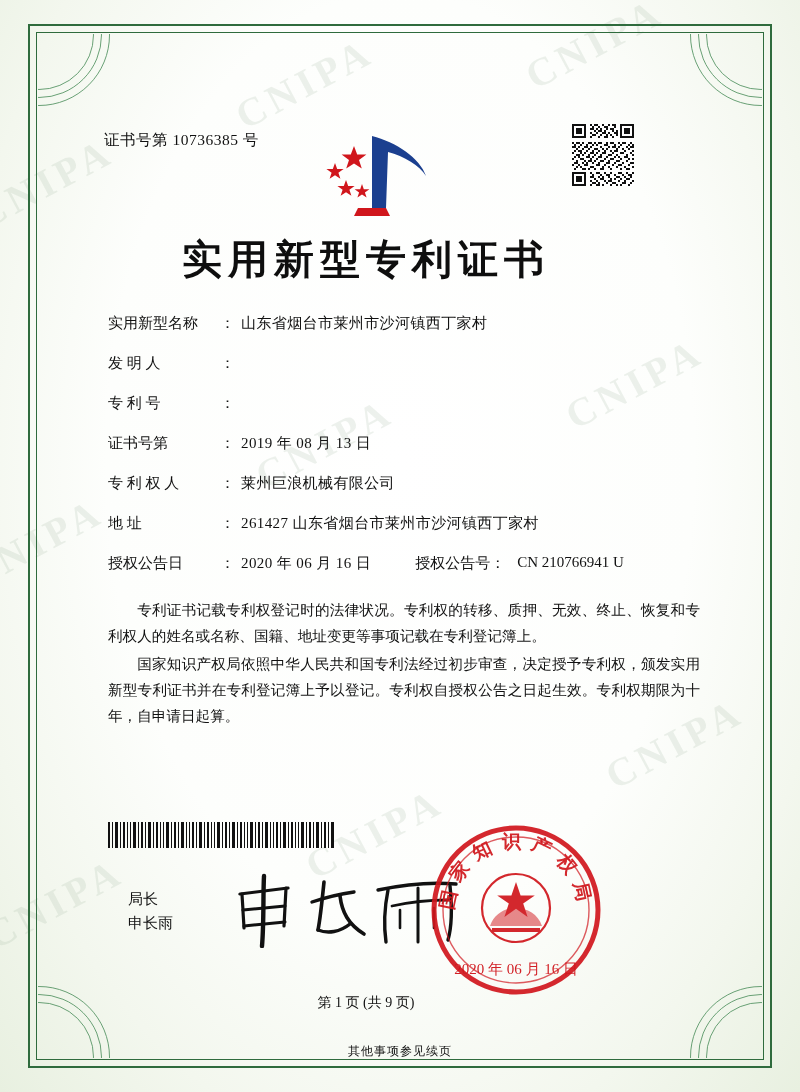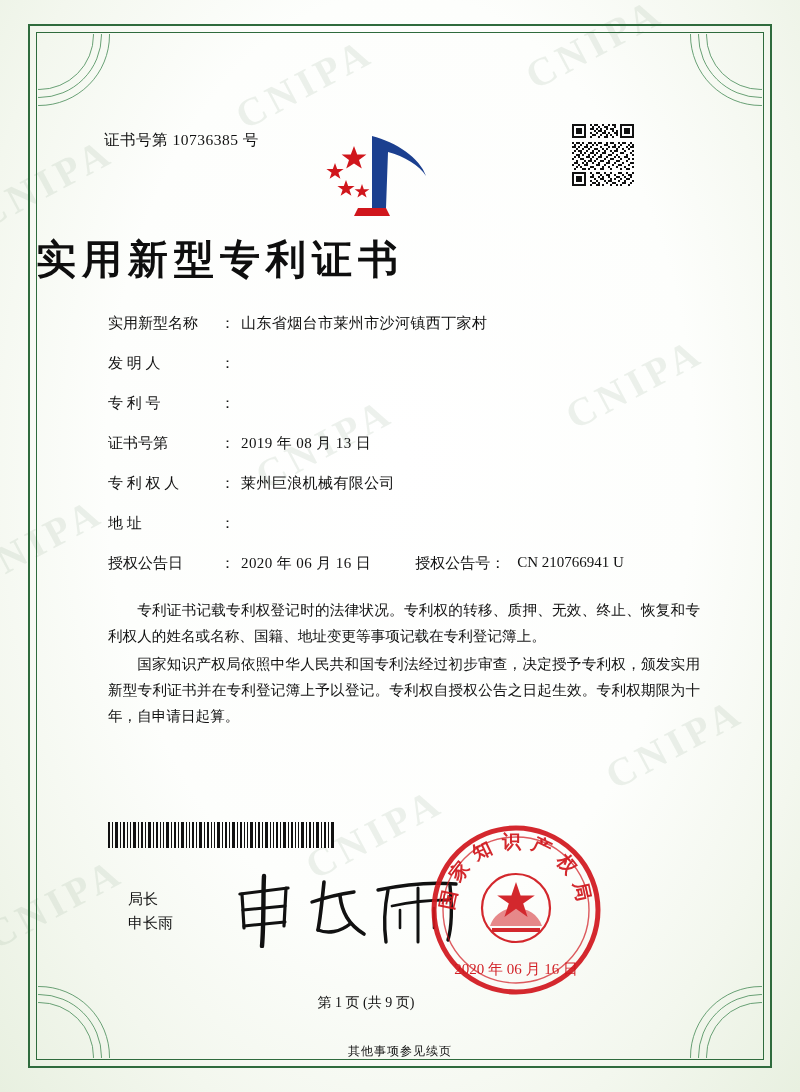--- a/index.html
+++ b/index.html
@@ -107,20 +107,21 @@
     transform: translateX(-50%);
     top: 100px;
     width: 132px;
     height: 86px;
   }
 
   .title {
     position: absolute;
     left: 0; right: 0;
     top: 200px;
+    text-align: center;
     font-size: 40px;
     font-weight: 700;
     letter-spacing: 6px;
     color: #0e0e0e;
     font-family: "DejaVu Serif", "Liberation Serif", serif;
   }
 
   .fields {
     position: absolute;
     left: 72px;
@@ -539,20 +540,21 @@
 
       <div class="field-row">
         <span class="f-label">专 利 权 人</span>
         <span class="f-colon">：</span>
         <span class="f-value">莱州巨浪机械有限公司</span>
       </div>
 
       <div class="field-row">
         <span class="f-label">地 址</span>
         <span class="f-colon">：</span>
+        <span class="f-value">261427 山东省烟台市莱州市沙河镇西丁家村</span>
       </div>
 
       <div class="field-row dual">
         <span class="f-label">授权公告日</span>
         <span class="f-colon">：</span>
         <span class="f-value">2020 年 06 月 16 日</span>
         <span class="sub-label">授权公告号</span>
         <span class="f-colon">：</span>
         <span class="sub-value">CN 210766941 U</span>
       </div>

